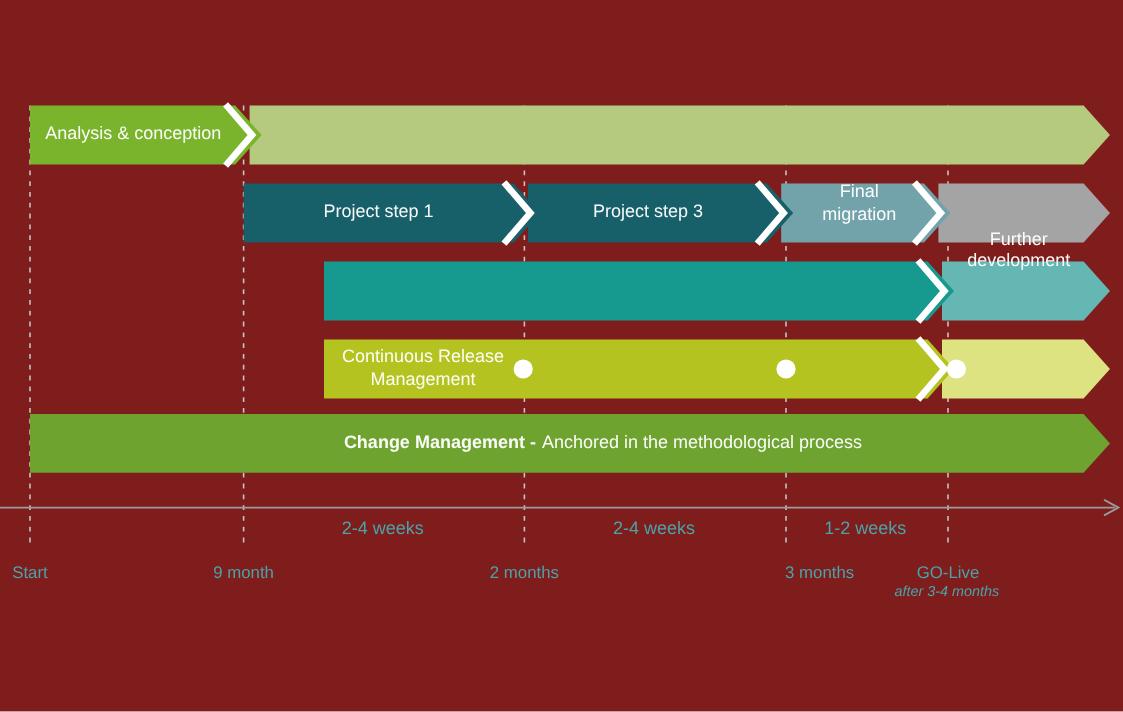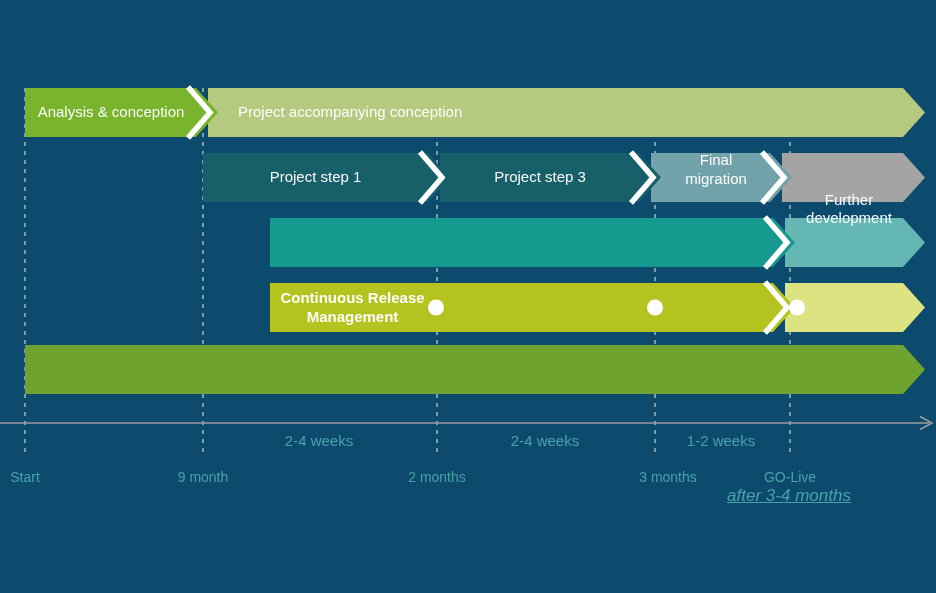--- a/index.html
+++ b/index.html
@@ -1,19 +1,19 @@
 <!DOCTYPE html>
 <html><head>
 <meta charset="utf-8">
 <style>
   html,body{margin:0;padding:0;background:#fff;}
   .stage{
     position:relative;
     width:936px;height:593px;
-    background:#0c4a6e;
+    background:#7f1d1d;
     font-family:"Liberation Sans", sans-serif;
     overflow:hidden;
   }
   .stage svg{position:absolute;left:0;top:0;}
   .lbl{
     position:absolute;
     display:flex;align-items:center;justify-content:center;
     color:rgba(255,255,255,.97);
     font-size:15px;line-height:1.22;
     text-align:center;
@@ -22,21 +22,21 @@
   }
   .lbl.left{justify-content:flex-start;text-align:left;}
   .axis-lbl{
     position:absolute;
     text-align:center;
     font-size:15px;
     color:#4aa3a8;
     pointer-events:none;
   }
   .milestone{font-size:14px;}
-  .note{font-style:italic;font-size:17px;text-decoration:underline;}
+  .note{font-style:italic;font-size:12px;}
   .bold-part{font-weight:bold;margin-right:5px;}
 </style>
 </head>
 <body>
 
 <div class="stage">
 
   <svg id="diagram-svg" width="936" height="593" viewBox="0 0 936 593">
       <line x1="25" y1="88" x2="25" y2="452" stroke="#c6c6c6" stroke-width="1.3" stroke-dasharray="4 5"></line>
       <line x1="203" y1="88" x2="203" y2="452" stroke="#c6c6c6" stroke-width="1.3" stroke-dasharray="4 5"></line>
@@ -62,38 +62,41 @@
       <polygon points="270,283 773,283 795,307.5 773,332 270,332" fill="#b5c320"></polygon>
       <polyline points="765,282 787,307.5 765,333" fill="none" stroke="#ffffff" stroke-width="5.5" stroke-linejoin="miter"></polyline>
       <circle cx="436" cy="307.5" r="8" fill="#ffffff"></circle>
       <circle cx="655" cy="307.5" r="8" fill="#ffffff"></circle>
       <circle cx="797" cy="307.5" r="8" fill="#ffffff"></circle>
       <polygon points="25,345 903,345 925,369.5 903,394 25,394" fill="#6da32e"></polygon>
     </svg>
 
   <div class="lbl" style="left:25px;top:88px;width:172px;height:49px;">Analysis &amp; conception</div>
 
-  <div class="lbl left" style="left:238px;top:88px;width:400px;height:49px;">Project accompanying conception</div>
 
   <div class="lbl" style="left:203px;top:153px;width:225px;height:49px;">Project step 1</div>
 
   <div class="lbl" style="left:440px;top:153px;width:200px;height:49px;">Project step 3</div>
 
   <div class="lbl" style="left:671px;top:137px;width:90px;height:65px;">Final migration</div>
 
   <div class="lbl" style="left:794px;top:153px;width:110px;height:64px;margin-top:24px;">Further development</div>
 
 
-  <div class="lbl" style="left:280px;top:283px;width:145px;height:49px;font-weight:bold;">Continuous Release Management</div>
+  <div class="lbl" style="left:280px;top:283px;width:145px;height:49px;">Continuous Release Management</div>
 
+  <div class="lbl" style="left:100px;top:345px;width:805px;height:49px;">
+    <span class="bold-part">Change Management -</span>
+    <span>Anchored in the methodological process</span>
+  </div>
 
   <div class="axis-lbl" style="left:239px;top:432px;width:160px;">2-4 weeks</div>
   <div class="axis-lbl" style="left:465px;top:432px;width:160px;">2-4 weeks</div>
   <div class="axis-lbl" style="left:641px;top:432px;width:160px;">1-2 weeks</div>
 
   <div class="axis-lbl milestone" style="left:-35px;top:469px;width:120px;">Start</div>
   <div class="axis-lbl milestone" style="left:143px;top:469px;width:120px;">9 month</div>
   <div class="axis-lbl milestone" style="left:377px;top:469px;width:120px;">2 months</div>
-  <div class="axis-lbl milestone" style="left:608px;top:469px;width:120px;">3 months</div>
+  <div class="axis-lbl milestone" style="left:623px;top:469px;width:120px;">3 months</div>
   <div class="axis-lbl milestone" style="left:730px;top:469px;width:120px;">GO-Live</div>
   <div class="axis-lbl note" style="left:709px;top:486px;width:160px;">after 3-4 months</div>
 
 </div>
 
 </body></html>

